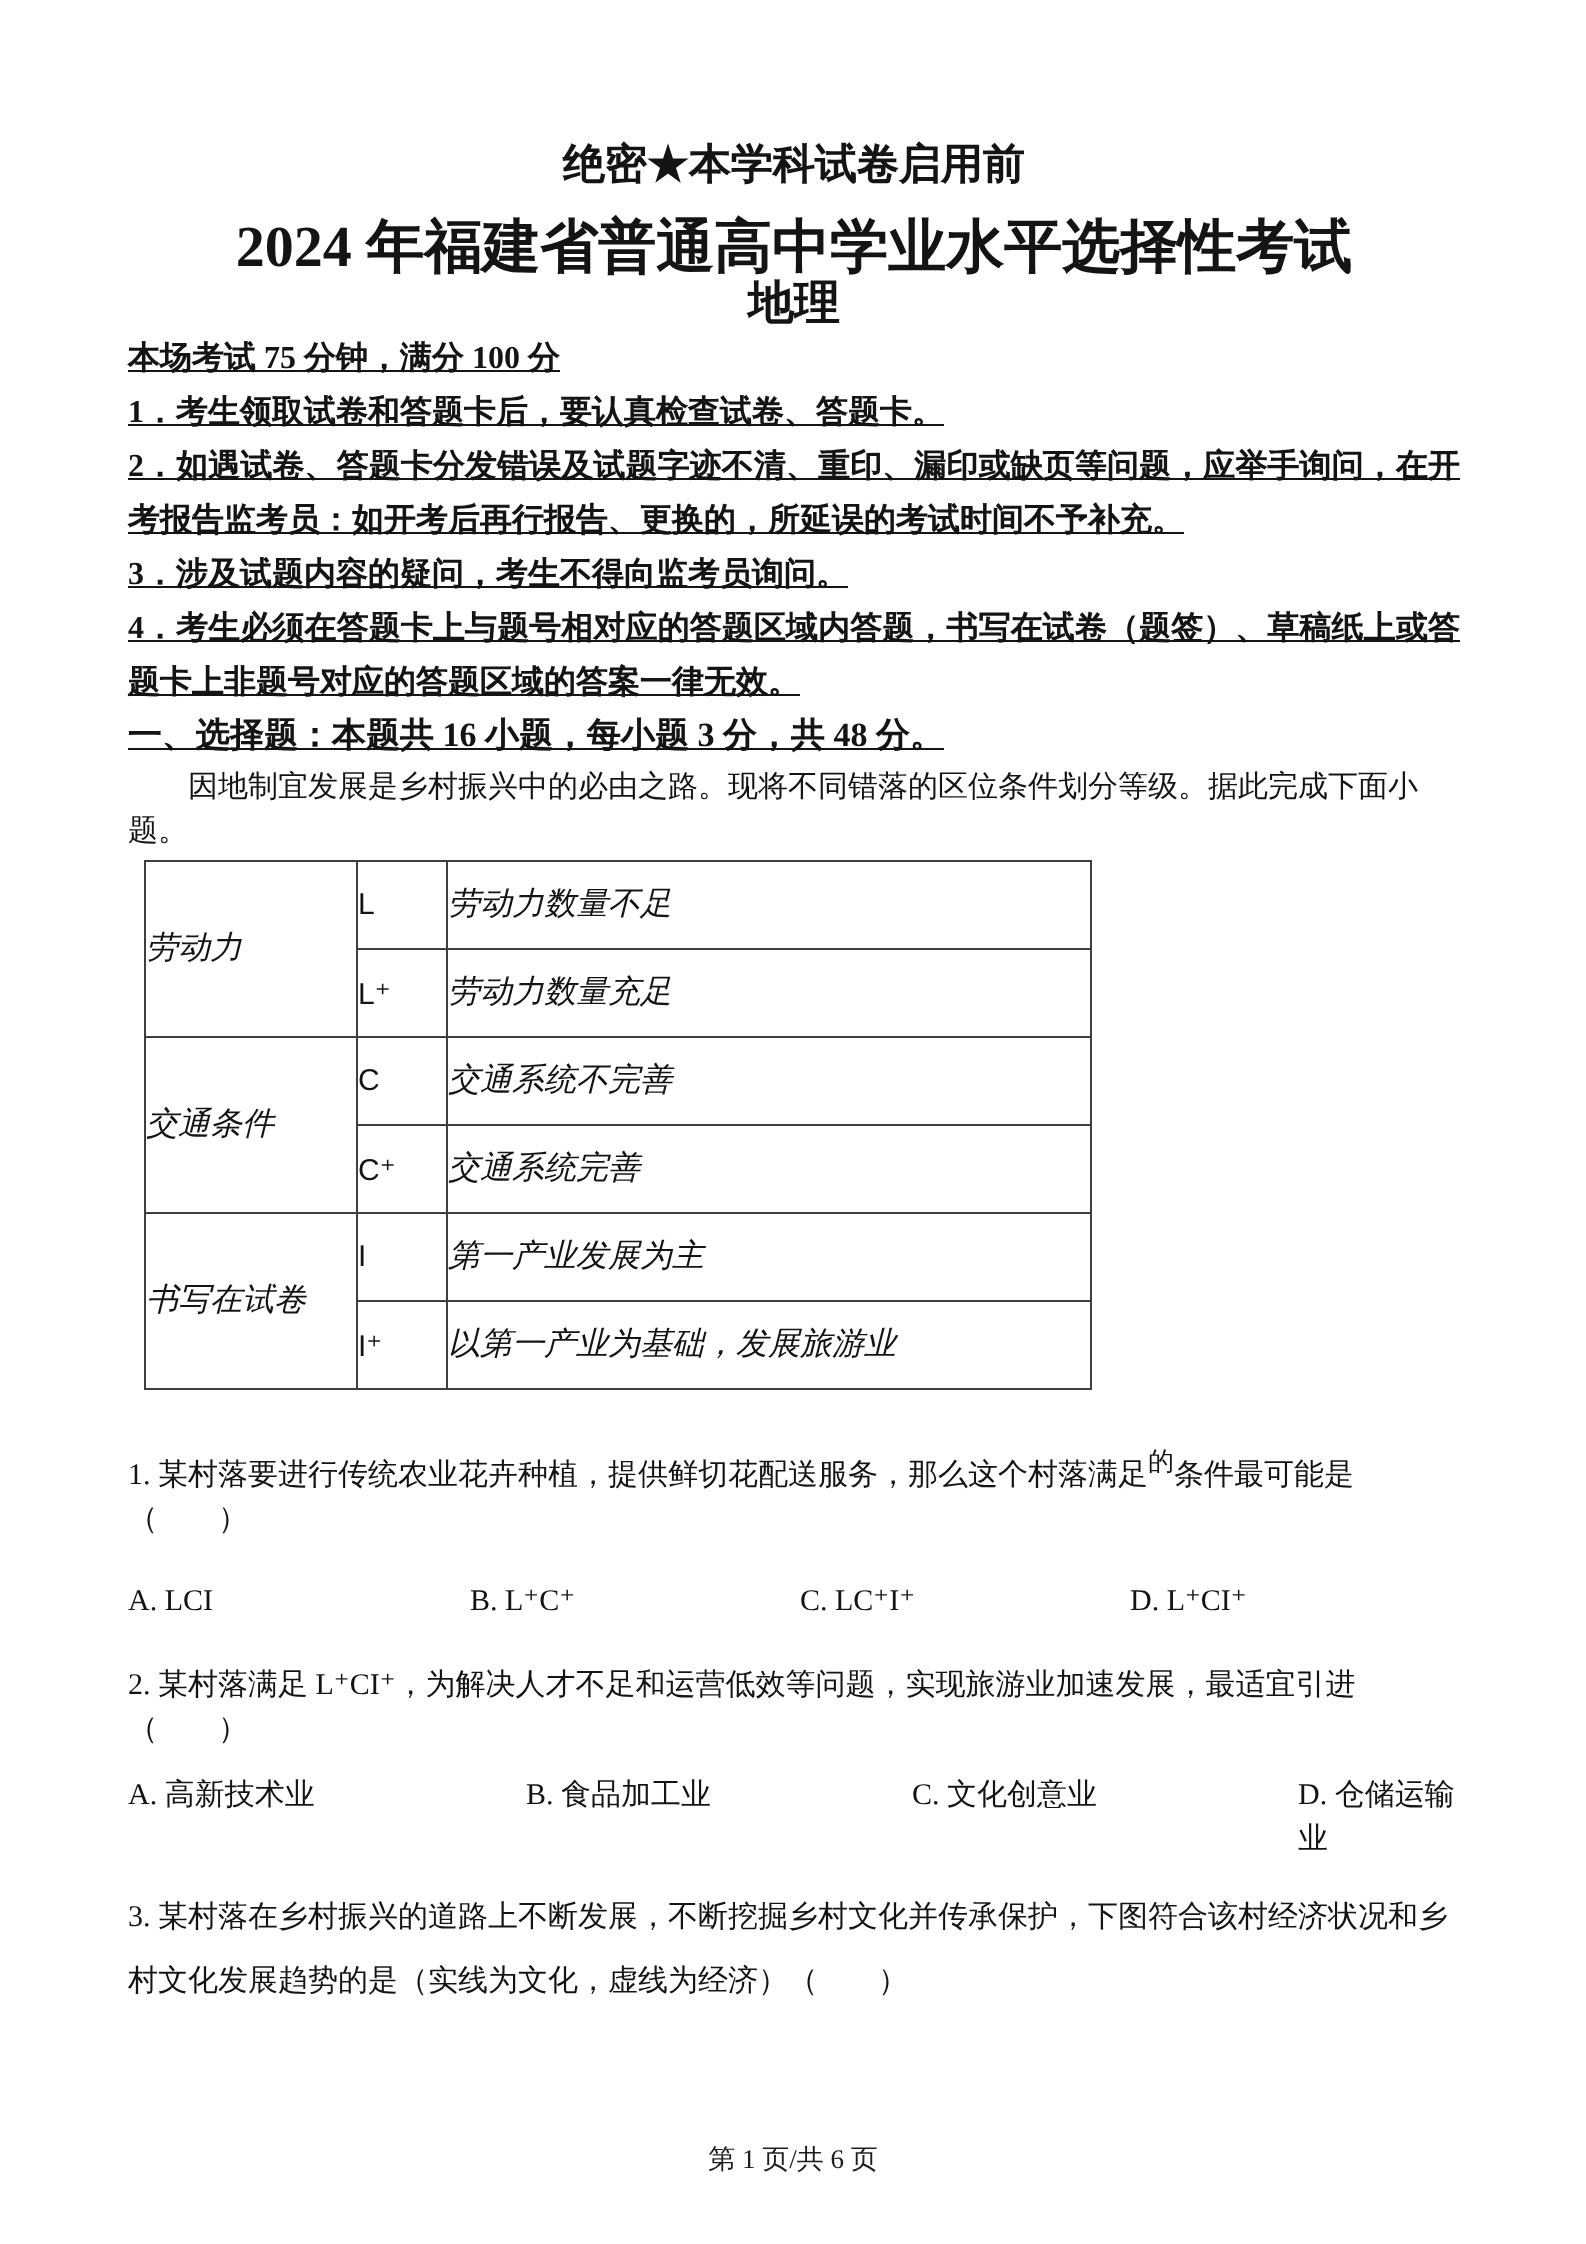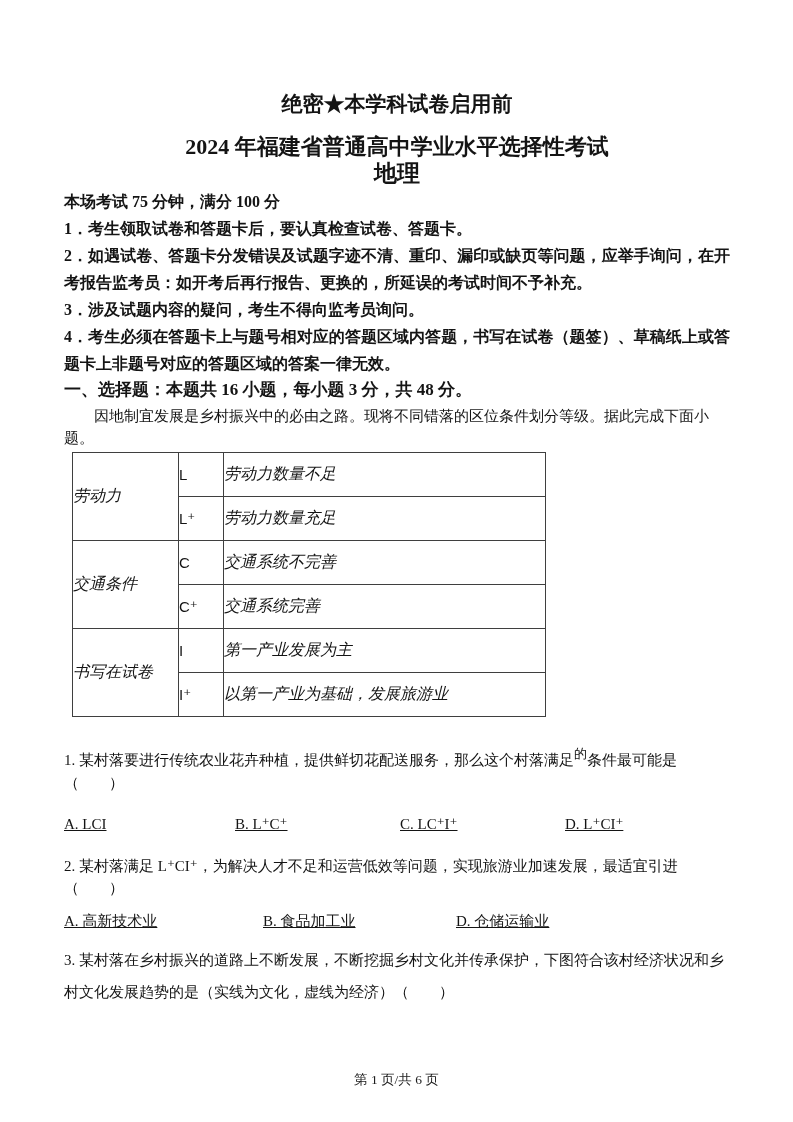--- a/index.html
+++ b/index.html
@@ -12,46 +12,47 @@
   }
   .page {
     position: relative;
     width: 793px; height: 1122px;
     overflow: hidden;
     background: #ffffff;
   }
   .content { padding: 0 63px 0 64px; }
 
   .classification {
-    padding-top: 92px;
+    padding-top: 70px;
     text-align: center;
     font-weight: bold;
     font-size: 21px;
     line-height: 25px;
   }
   .title {
     margin-top: 16px;
     text-align: center;
     font-weight: bold;
-    font-size: 22px;
+    font-size: 29px;
     line-height: 27px;
   }
   .subject {
     text-align: center;
     font-weight: bold;
     font-size: 23px;
     line-height: 27px;
   }
 
   .notice {
     margin-top: 1px;
     font-weight: bold;
     font-size: 16px;
     line-height: 27px;
     text-align: justify;
+    text-decoration: underline;
   }
   .notice p { margin: 0; }
 
   .section-heading {
     font-weight: bold;
     font-size: 17px;
     line-height: 26px;
     margin: 0;
   }
 
@@ -104,21 +105,20 @@
     position: relative;
     top: -7px;
     font-size: 13px;
   }
 
   .options {
     display: grid;
     grid-template-columns: 171px 165px 165px auto;
     font-size: 15px;
     line-height: 22px;
-    text-decoration: underline;
   }
   .opts-q1 { margin-top: 19px; }
   .opts-q2 { margin-top: 11px; gap: 28px; }
 
   .footer {
     position: absolute;
     top: 1071px;
     left: 0; right: 0;
     text-align: center;
     font-size: 13.5px;
@@ -185,20 +185,21 @@
       <span>B. L⁺C⁺</span>
       <span>C. LC⁺I⁺</span>
       <span>D. L⁺CI⁺</span>
     </div>
 
     <p class="question q2">2. 某村落满足 L⁺CI⁺，为解决人才不足和运营低效等问题，实现旅游业加速发展，最适宜引进（　　）</p>
 
     <div class="options opts-q2">
       <span>A. 高新技术业</span>
       <span>B. 食品加工业</span>
+      <span>C. 文化创意业</span>
       <span>D. 仓储运输业</span>
     </div>
 
     <p class="question q3">3. 某村落在乡村振兴的道路上不断发展，不断挖掘乡村文化并传承保护，下图符合该村经济状况和乡村文化发展趋势的是（实线为文化，虚线为经济）（　　）</p>
 
   </div>
 
   <div class="footer">第 1 页/共 6 页</div>
 </div>
 

